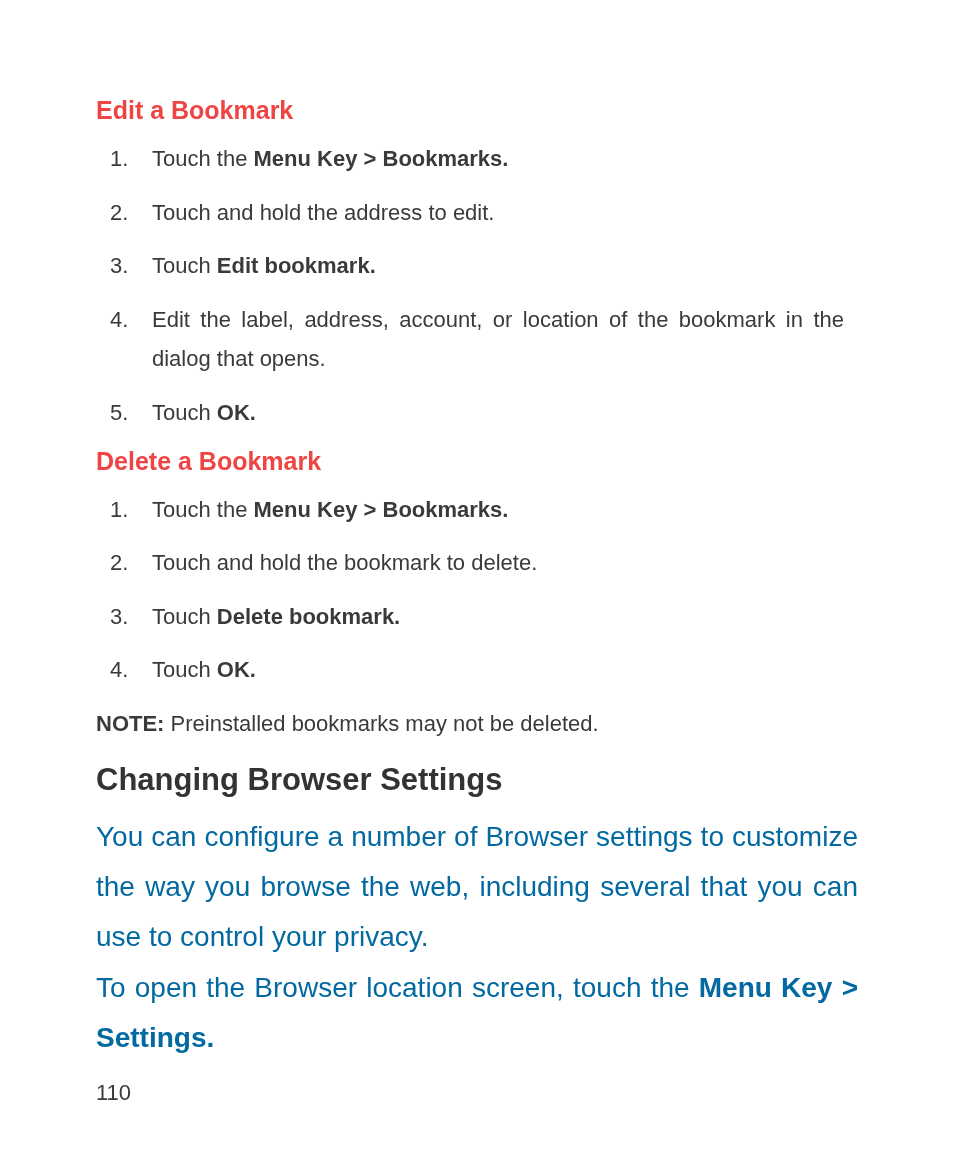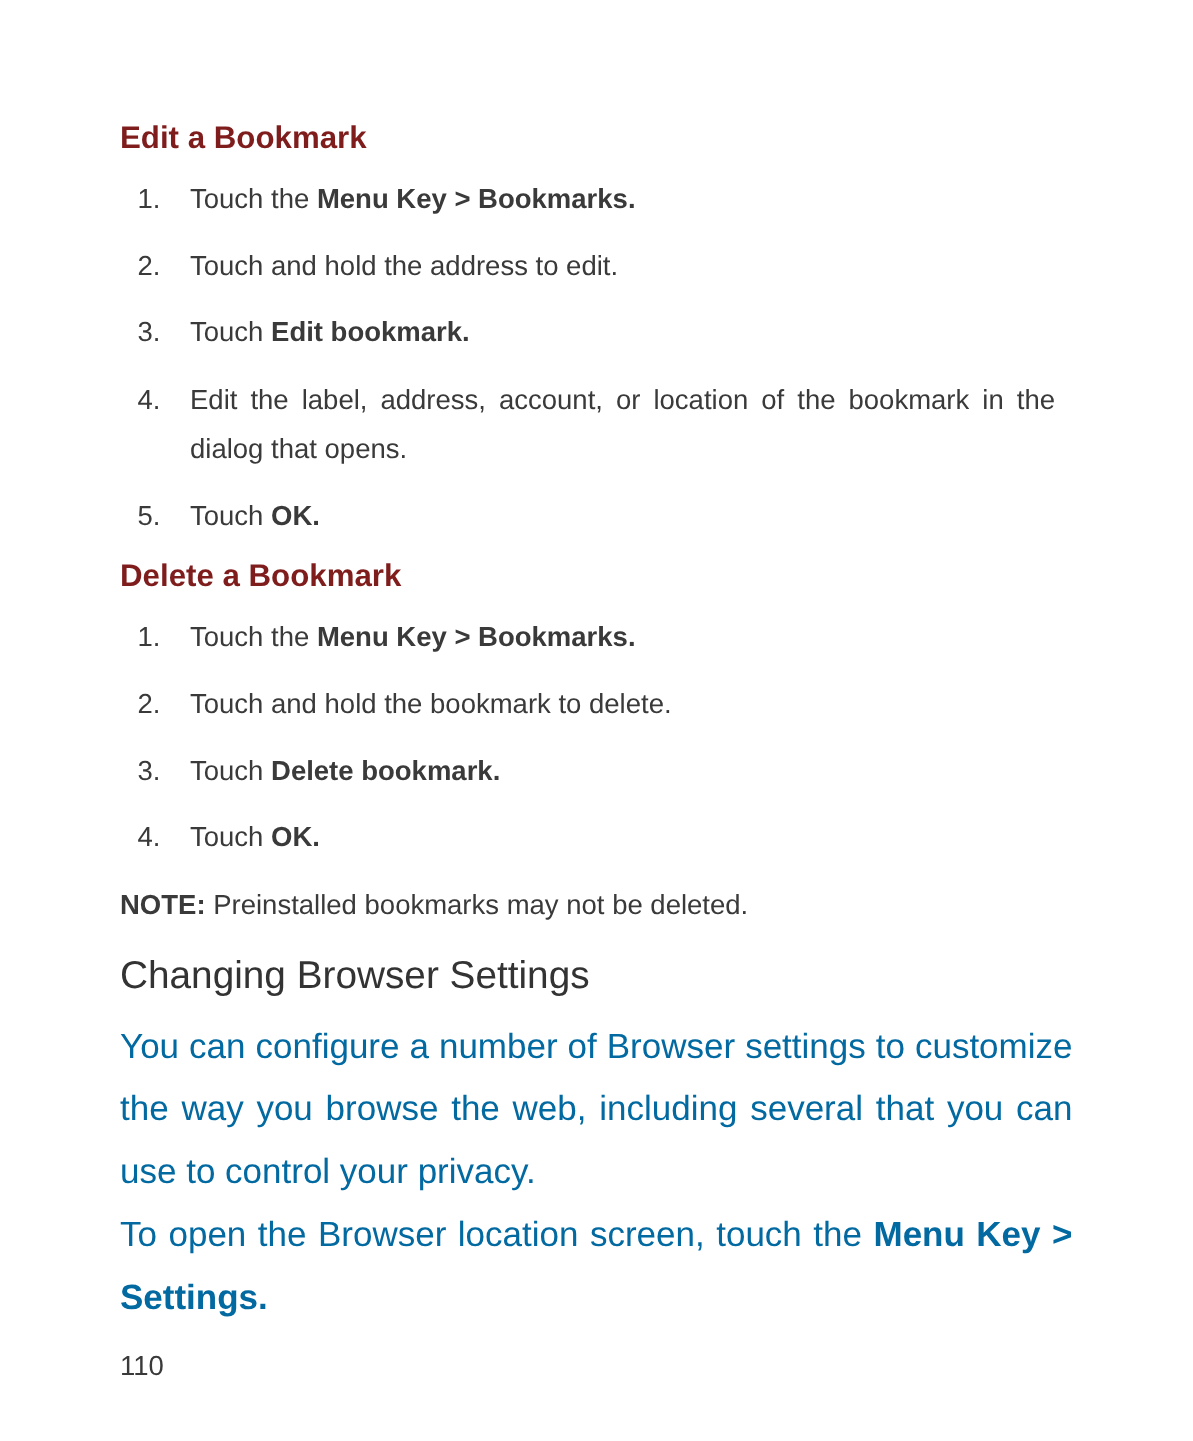--- a/index.html
+++ b/index.html
@@ -15,21 +15,21 @@
     box-sizing: border-box;
     padding: 96px 96px 0 96px;
     width: 100%;
     height: 100%;
     position: relative;
   }
   .sub-heading {
     font-size: 25px;
     font-weight: bold;
     margin: 0 0 14px 0;
-    color: #7f1d1d;
+    color: #ef4444;
   }
   .list {
     counter-reset: item;
     padding: 0;
     margin: 0 0 6px 0;
     list-style: none;
   }
   .list li {
     counter-increment: item;
     font-size: 22px;
@@ -49,21 +49,21 @@
   }
   .note {
     font-size: 22px;
     line-height: 1.8;
     margin: 0 0 18px 0;
     color: #3a3a3a;
   }
   .bold { font-weight: bold; }
   .section-heading {
     font-size: 31px;
-    font-weight: normal;
+    font-weight: bold;
     margin: 18px 0 14px 0;
     color: #333;
   }
   .para {
     font-size: 28px;
     line-height: 1.8;
     margin: 0 0 0 0;
     text-align: justify;
     color: #0369a1;
   }

